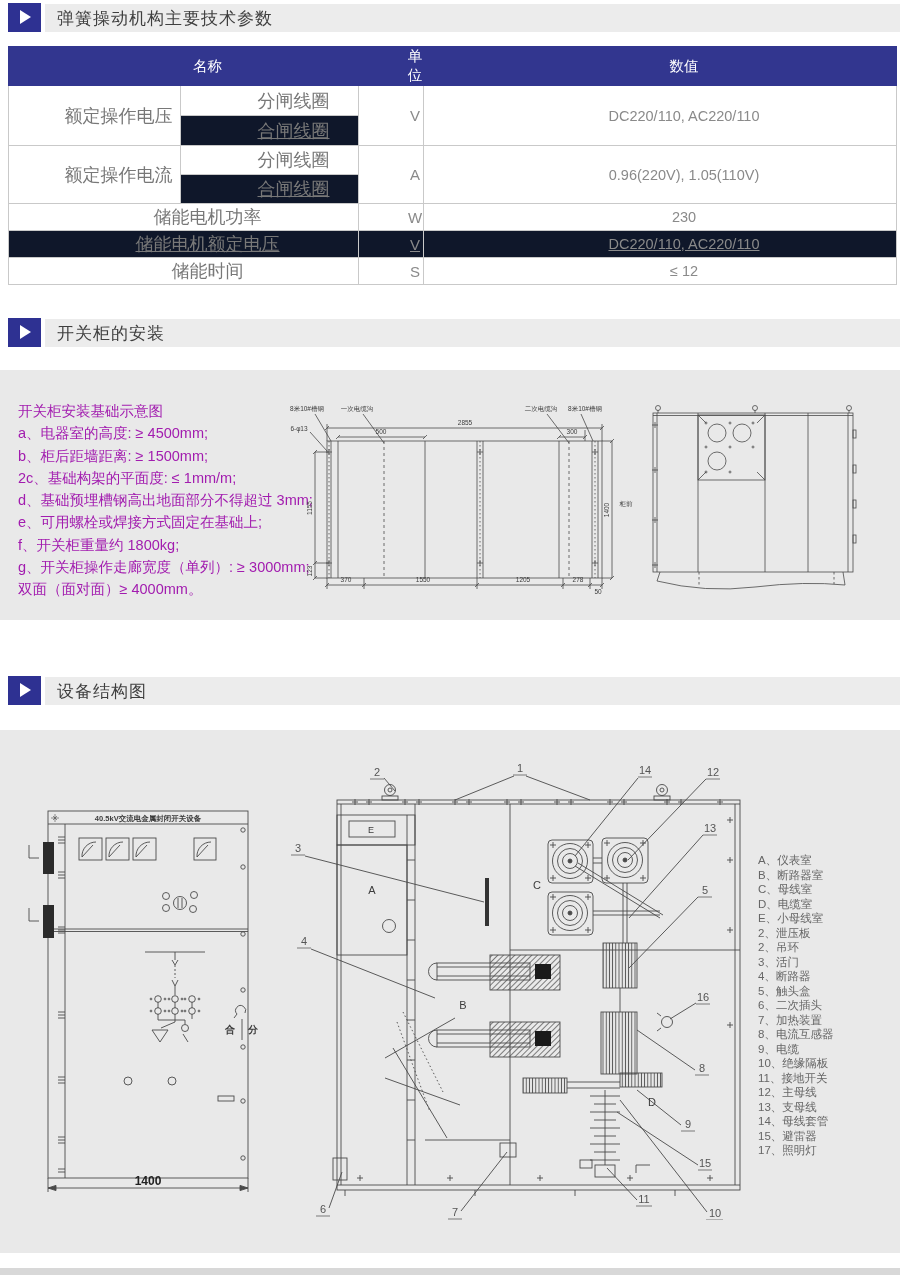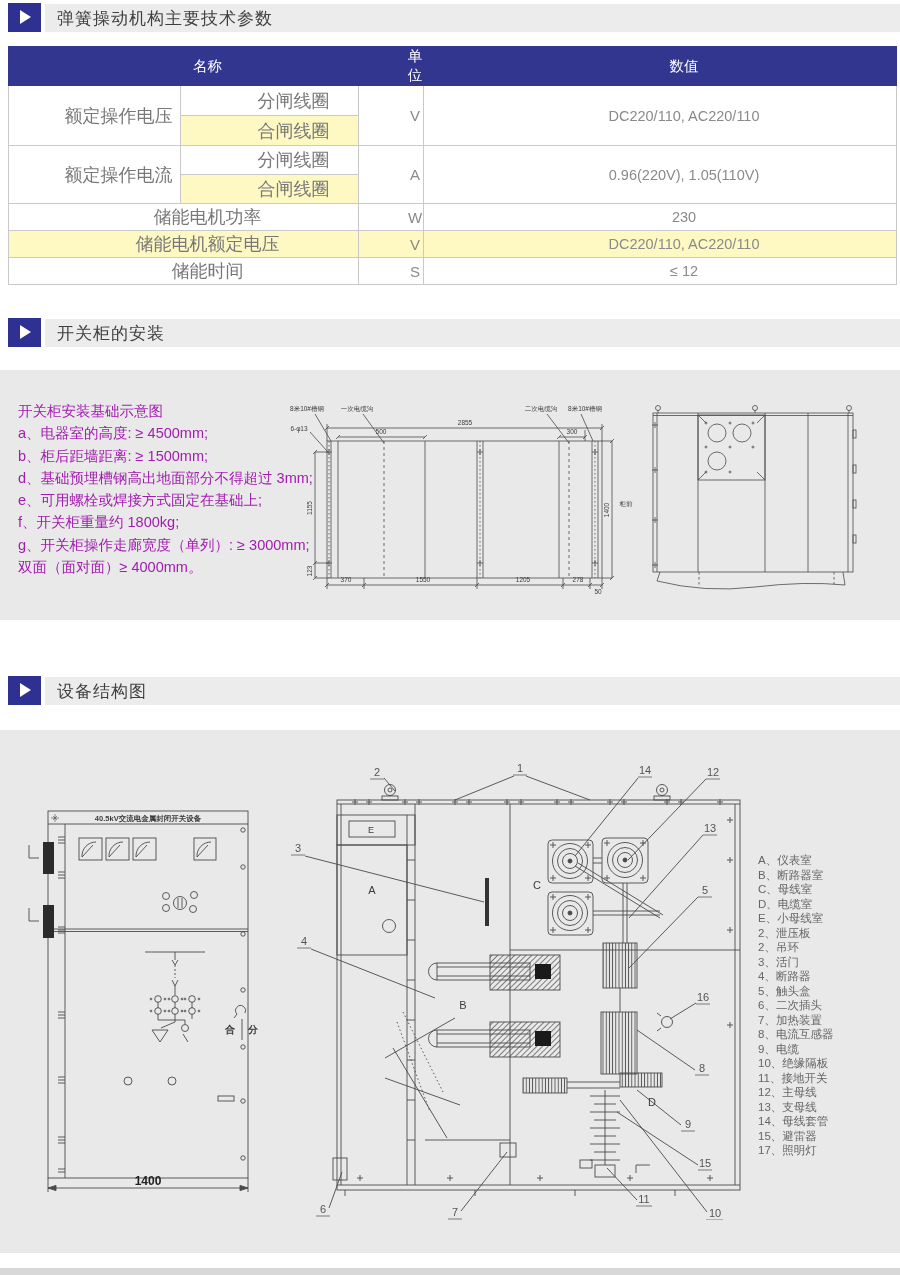--- a/index.html
+++ b/index.html
@@ -16,21 +16,21 @@
 
   
   .param-table { position: absolute; left: 8px; top: 46px; width: 888px; border-collapse: collapse; table-layout: fixed; }
   .param-table td, .param-table th { border: 1px solid #c9c9c9; text-align: center; vertical-align: middle; font-weight: normal; padding-left: 48px; }
   .param-table th { background: #32368f; color: #fff; font-size: 14.5px; border-color: #32368f; }
   .param-table .hrow { height: 27px; }
   .r30 { height: 30px; } .r29 { height: 29px; } .r27 { height: 27px; }
   .cname { font-size: 18px; color: #787878; }
   .cunit { font-size: 15px; color: #8a8a8a; }
   .cval  { font-size: 14.5px; color: #8a8a8a; }
-  .g { background: #fef9c3; }
+  .g { background: #0f172a; text-decoration: underline; }
 
   
   .panel { position: absolute; left: 0; width: 900px; background: #e9e9e9; }
 
   
   .notes-block { position: absolute; left: 18px; top: 400px; width: 310px; color: #a21caf; font-size: 14.5px; }
   .notes-block .note-line { height: 22.3px; line-height: 22.3px; white-space: nowrap; }
 
   
   .legend { position: absolute; left: 758px; top: 853px; width: 140px; font-size: 11.5px; color: #666; }
@@ -112,20 +112,21 @@
   </div>
 
   <div class="panel" style="top:370px;height:250px"></div>
 
   <div class="notes-block">
     <div class="note-line">开关柜安装基础示意图</div>
     <div>
 
     <div class="note-line">a、电器室的高度: ≥ 4500mm;</div>
         <div class="note-line">b、柜后距墙距离: ≥ 1500mm;</div>
+        <div class="note-line">2c、基础构架的平面度: ≤ 1mm/m;</div>
         <div class="note-line">d、基础预埋槽钢高出地面部分不得超过 3mm;</div>
         <div class="note-line">e、可用螺栓或焊接方式固定在基础上;</div>
         <div class="note-line">f、开关柜重量约 1800kg;</div>
         <div class="note-line">g、开关柜操作走廊宽度（单列）: ≥ 3000mm;</div>
         <div class="note-line">双面（面对面）≥ 4000mm。</div>
       </div>
   </div>
 
   <svg class="dwg" style="left:285px;top:380px" width="610" height="240" viewBox="0 0 610 240">
     <defs>

